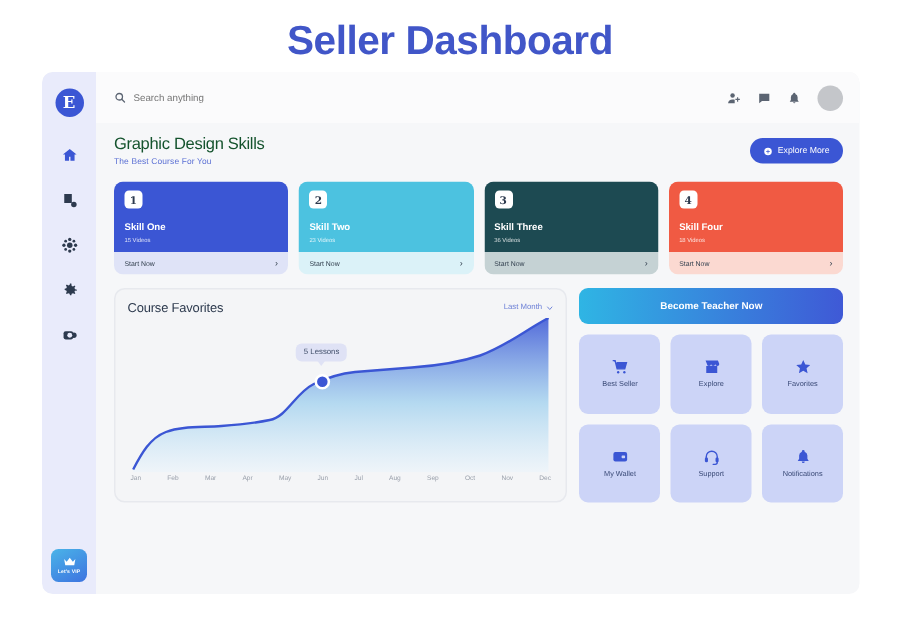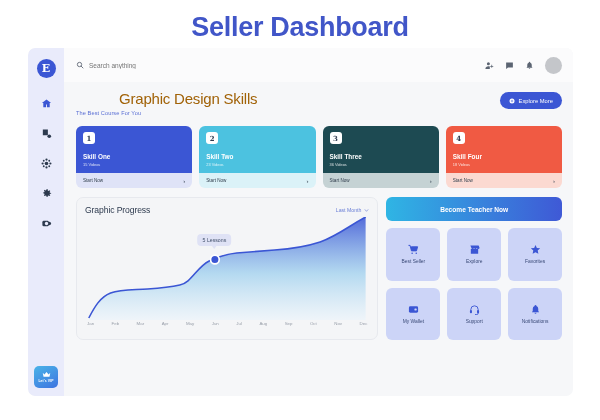--- a/index.html
+++ b/index.html
@@ -76,21 +76,21 @@
     border: none; background: transparent; outline: none;
     font-family: "Liberation Sans", sans-serif;
     font-size: 6.5px; color: #9aa0ab; width: 120px; padding: 0;
   }
   .top-icons { display: flex; align-items: center; gap: 11px; }
   .avatar { width: 17px; height: 17px; border-radius: 50%; background: #c4c6ca; }
 
   .content { flex: 1; padding: 8px 11px 0 12px; min-height: 0; }
 
   .head-row { display: flex; align-items: flex-start; justify-content: space-between; }
-  .h-title { font-size: 15px; color: #a16207; font-weight: normal; letter-spacing: -0.2px; margin-left: 43px; }
+  .h-title { font-size: 11px; color: #14532d; font-weight: normal; letter-spacing: -0.2px; }
   .h-sub { font-size: 5.6px; color: #5a6fd4; margin-top: 3px; letter-spacing: .1px; }
   .explore-btn {
     background: #3b56d4; color: #fff;
     border: none; border-radius: 11px;
     height: 17px; padding: 0 9px;
     display: flex; align-items: center; gap: 4px;
     font-size: 5.8px; font-family: "Liberation Sans", sans-serif;
     cursor: pointer; margin-top: 2px;
   }
 
@@ -315,21 +315,21 @@
               <span class="chev">›</span>
             </div>
           </div>
 
         </div>
 
         <div class="lower">
 
           <div class="chart-card">
             <div class="chart-head">
-              <div class="chart-title">Graphic Progress</div>
+              <div class="chart-title">Course Favorites</div>
               <div class="chart-filter">
                 <span>Last Month</span>
                 <svg width="5" height="5" viewBox="0 0 24 24" fill="none" stroke="#6b7fd6" stroke-width="3">
                     <path d="M5 8l7 8 7-8" stroke-linecap="round" stroke-linejoin="round"></path>
                   </svg>
               </div>
             </div>
 
             <div class="plot">
               <svg viewBox="0 0 300 103" preserveAspectRatio="none">

